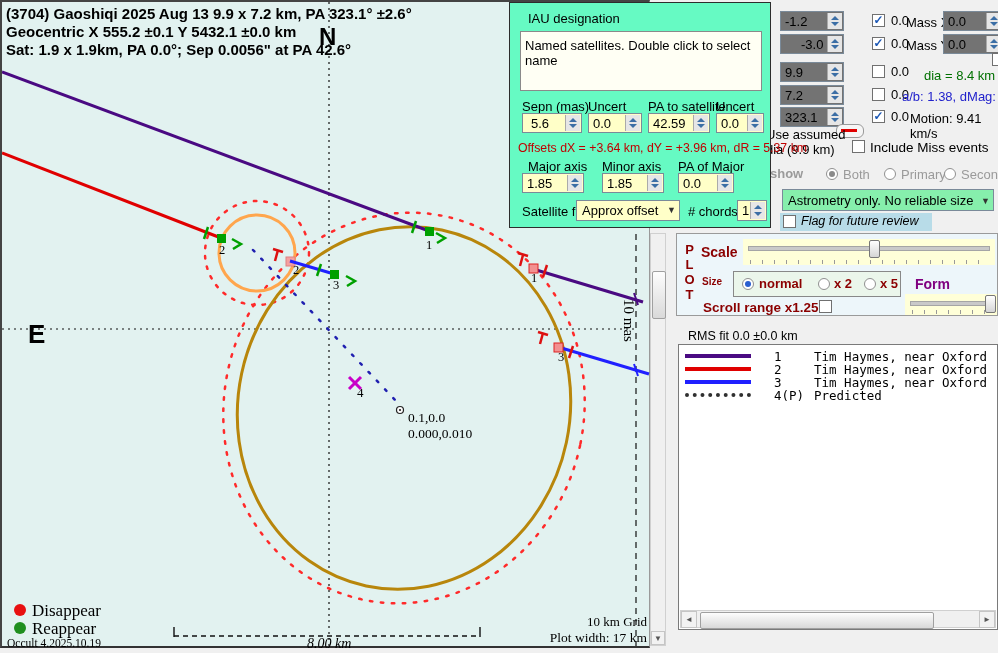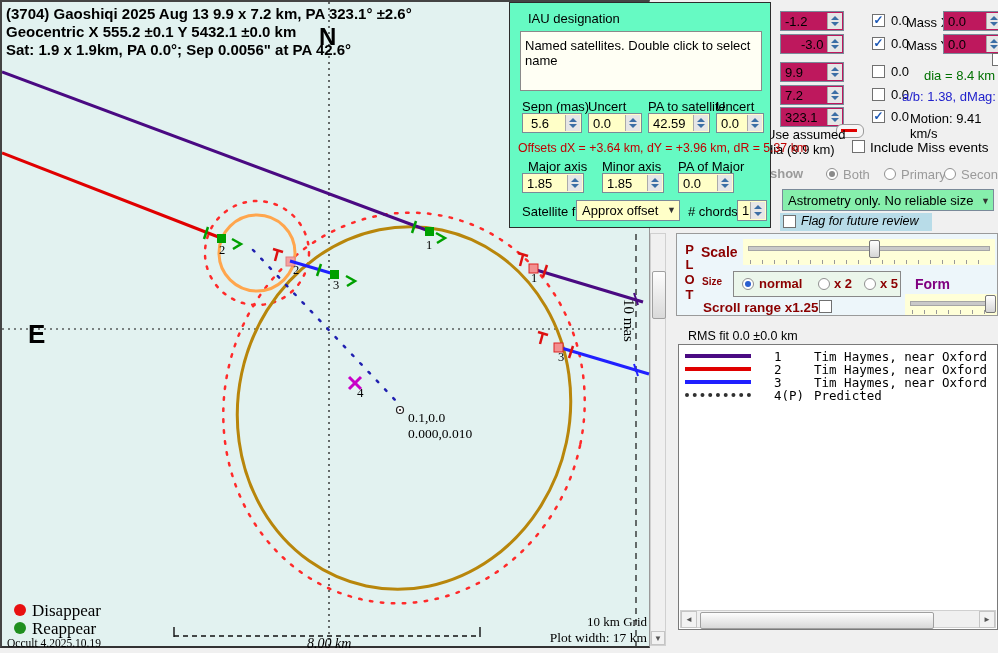--- a/index.html
+++ b/index.html
@@ -7,21 +7,21 @@
        font-family:"Liberation Sans",sans-serif;font-size:13px;color:#000;}
   .abs{position:absolute;}
   
   #plot-area{left:0;top:0;width:650px;height:648px;background:#E2F2F0;
     border-left:2px solid #444;border-top:2px solid #444;border-bottom:2px solid #333;border-right:1px solid #9a9a9a;box-sizing:border-box;}
   #title-block{left:6px;top:5px;width:520px;font-weight:bold;font-size:15px;line-height:18px;z-index:3;}
   
   #sat-panel{left:509px;top:2px;width:262px;height:226px;background:#66FAC3;border:1px solid #2d2d2d;z-index:6;box-sizing:border-box;}
   #sat-panel .lbl{position:absolute;font-size:13px;}
   .whitebox{position:absolute;background:#FFFFF4;border:1px solid #8a8a8a;box-sizing:border-box;}
-  .field{position:absolute;height:20px;background:#be185d;border:1px solid #7a8a99;box-sizing:border-box;
+  .field{position:absolute;height:20px;background:#737373;border:1px solid #7a8a99;box-sizing:border-box;
          font-size:13px;padding:2px 16px 0 4px;white-space:nowrap;overflow:hidden;}
   .field.yellow{background:#FFFFC8;}
   .spin{position:absolute;right:1px;top:1px;bottom:1px;width:14px;background:#E6E6E6;border-left:1px solid #aaa;}
   .spin::before,.spin::after{content:"";position:absolute;left:3px;border-left:4px solid transparent;border-right:4px solid transparent;}
   .spin::before{top:3px;border-bottom:4px solid #3b6ea5;}
   .spin::after{bottom:3px;border-top:4px solid #3b6ea5;}
   .offsets{position:absolute;color:#C00000;font-size:12.3px;white-space:nowrap;}
   .combo{position:absolute;background:#FFFFC8;border:1px solid #7a8a99;box-sizing:border-box;font-size:13px;padding:2px 14px 0 5px;white-space:nowrap;}
   .combo .arr{position:absolute;right:3px;top:4px;font-size:9px;color:#333;}
   .combo.white{background:#86efac;}

